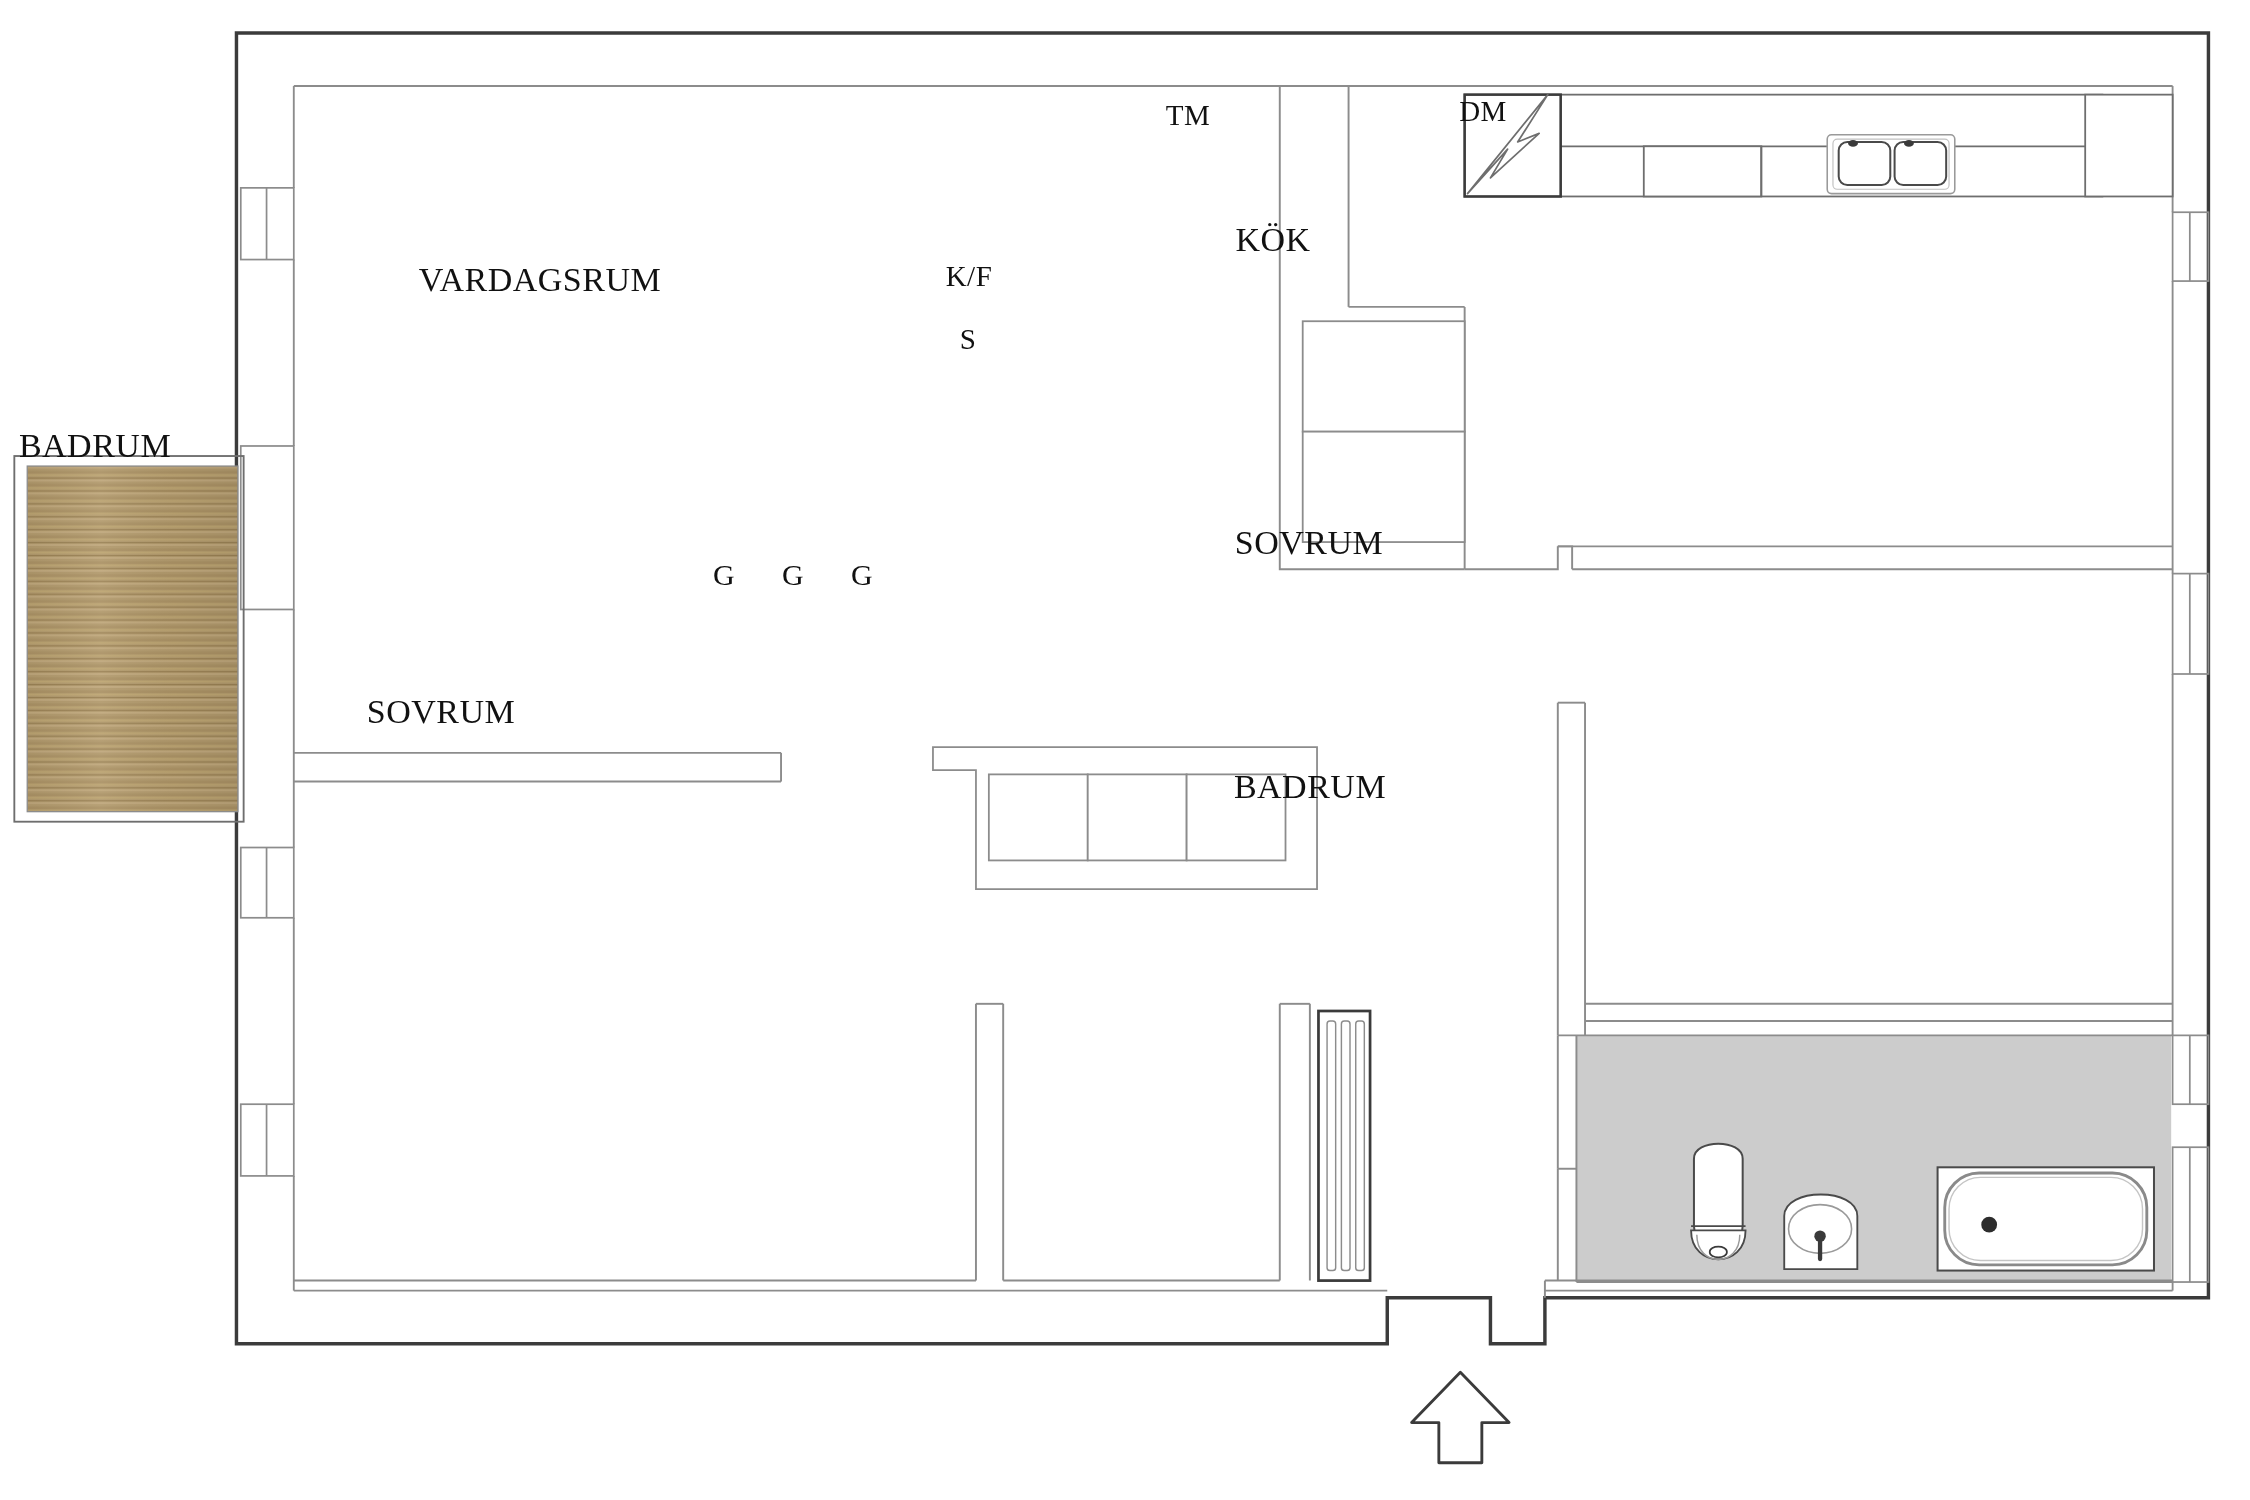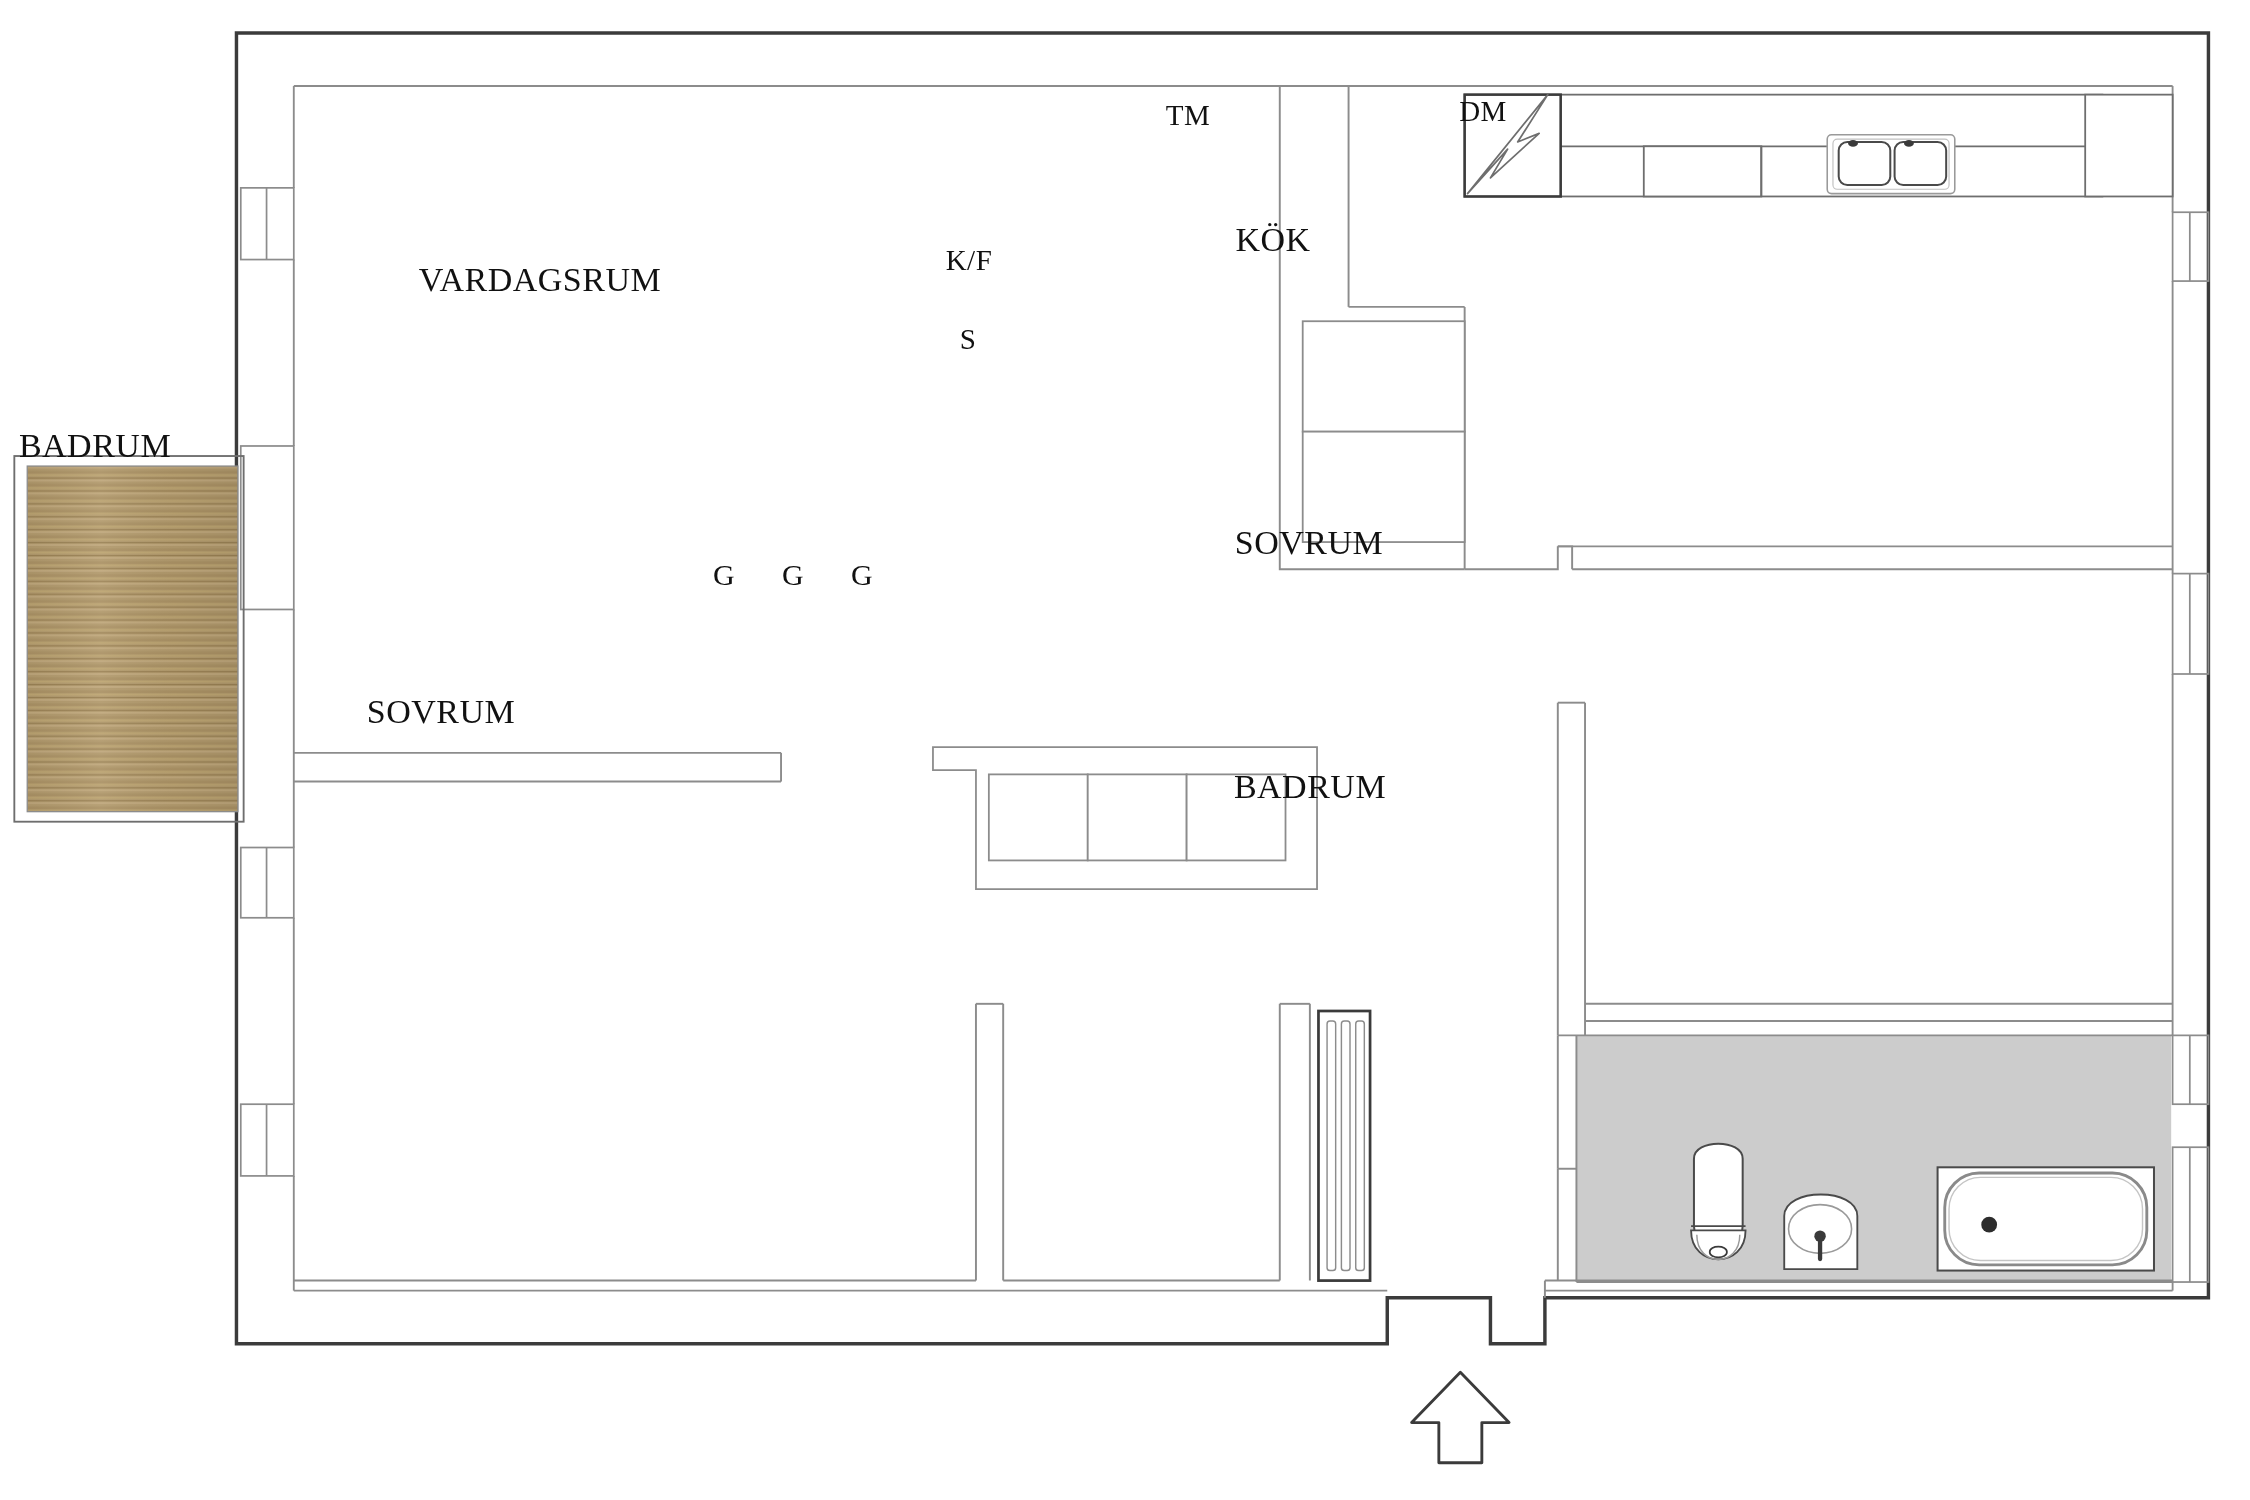--- a/index.html
+++ b/index.html
@@ -252,21 +252,21 @@
   <div class="room-label label-big" style="left:1309px; top:543px;">SOVRUM</div>
 
   <div class="room-label label-big" style="left:441px; top:712px;">SOVRUM</div>
 
   <div class="room-label label-big" style="left:1310px; top:787px;">BADRUM</div>
 
   <div class="room-label label-med" style="left:1188px; top:115px;">TM</div>
 
   <div class="room-label label-med" style="left:1483px; top:99px;margin-top:12px;">DM</div>
 
-  <div class="room-label label-med" style="left:969px; top:260px;">K/F</div>
+  <div class="room-label label-med" style="left:969px; top:276px;">K/F</div>
 
   <div class="room-label label-med" style="left:968px; top:339px;">S</div>
 
   <div class="room-label label-small" style="left:724px; top:575px;">G</div>
 
   <div class="room-label label-small" style="left:793px; top:575px;">G</div>
 
   <div class="room-label label-small" style="left:862px; top:575px;">G</div>
 
 </div>

